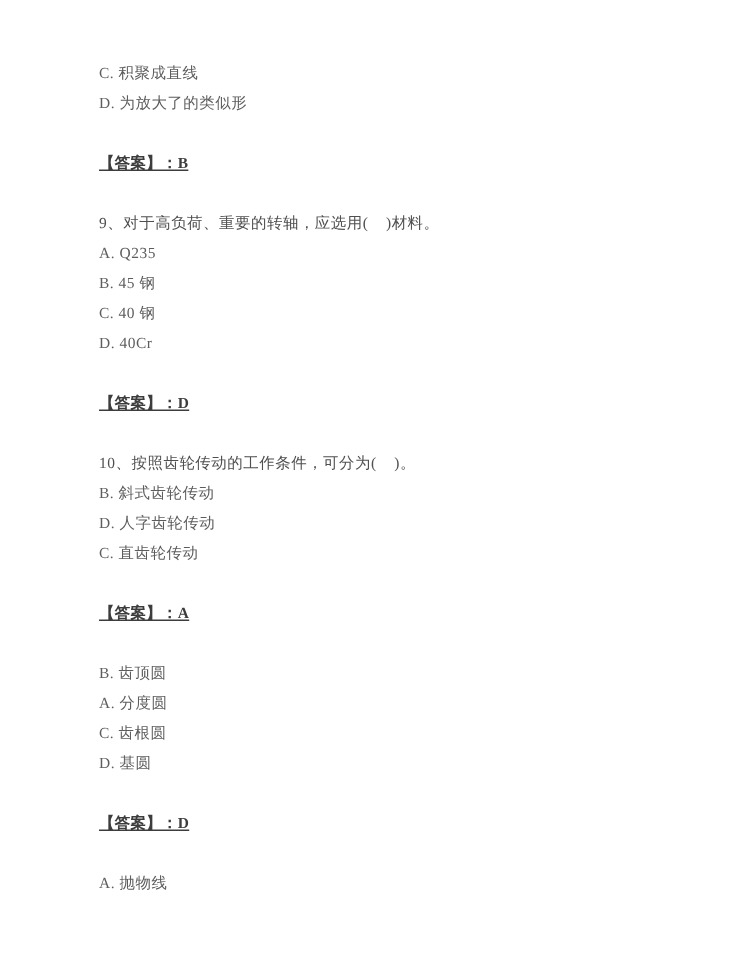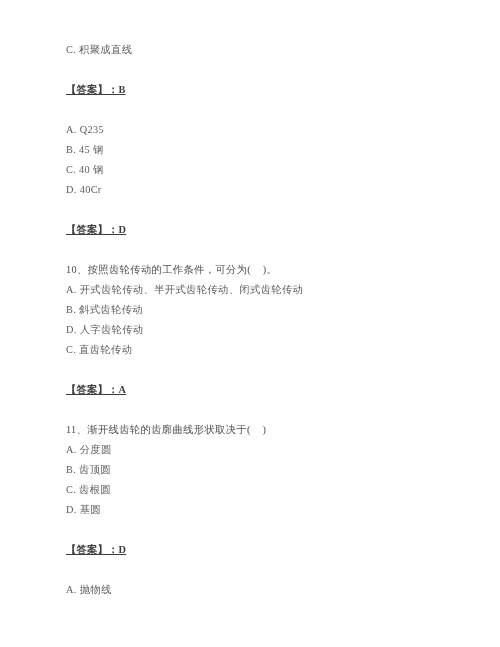--- a/index.html
+++ b/index.html
@@ -56,53 +56,53 @@
   }
 </style>
 </head>
 <body>
 
 <div class="page">
   <div class="doc-body">
 
     <div class="block">
       <div class="line opt-line">C. 积聚成直线</div>
+      <div class="line opt-line">D. 为放大了的类似形</div>
       <div class="gap"></div>
       <div class="line answer-line">【答案】：B</div>
     </div>
 
     <div class="gap"></div>
 
     <div class="block">
+      <div class="line q-line">9、对于高负荷、重要的转轴，应选用(    )材料。</div>
       <div class="line opt-line">A. Q235</div>
       <div class="line opt-line">B. 45 钢</div>
       <div class="line opt-line">C. 40 钢</div>
       <div class="line opt-line">D. 40Cr</div>
       <div class="gap"></div>
       <div class="line answer-line">【答案】：D</div>
     </div>
 
     <div class="gap"></div>
 
     <div class="block">
       <div class="line q-line">10、按照齿轮传动的工作条件，可分为(    )。</div>
-      <div class="line opt-line">A. 开式齿轮传动、半开式齿轮传动、闭式齿轮传动</div>
       <div class="line opt-line">B. 斜式齿轮传动</div>
       <div class="line opt-line">D. 人字齿轮传动</div>
       <div class="line opt-line">C. 直齿轮传动</div>
       <div class="gap"></div>
       <div class="line answer-line">【答案】：A</div>
     </div>
 
     <div class="gap"></div>
 
     <div class="block">
-      <div class="line q-line">11、渐开线齿轮的齿廓曲线形状取决于(    )</div>
+      <div class="line opt-line">B. 齿顶圆</div>
       <div class="line opt-line">A. 分度圆</div>
-      <div class="line opt-line">B. 齿顶圆</div>
       <div class="line opt-line">C. 齿根圆</div>
       <div class="line opt-line">D. 基圆</div>
       <div class="gap"></div>
       <div class="line answer-line">【答案】：D</div>
     </div>
 
     <div class="gap"></div>
 
     <div class="block">
       <div class="line opt-line">A. 抛物线</div>

